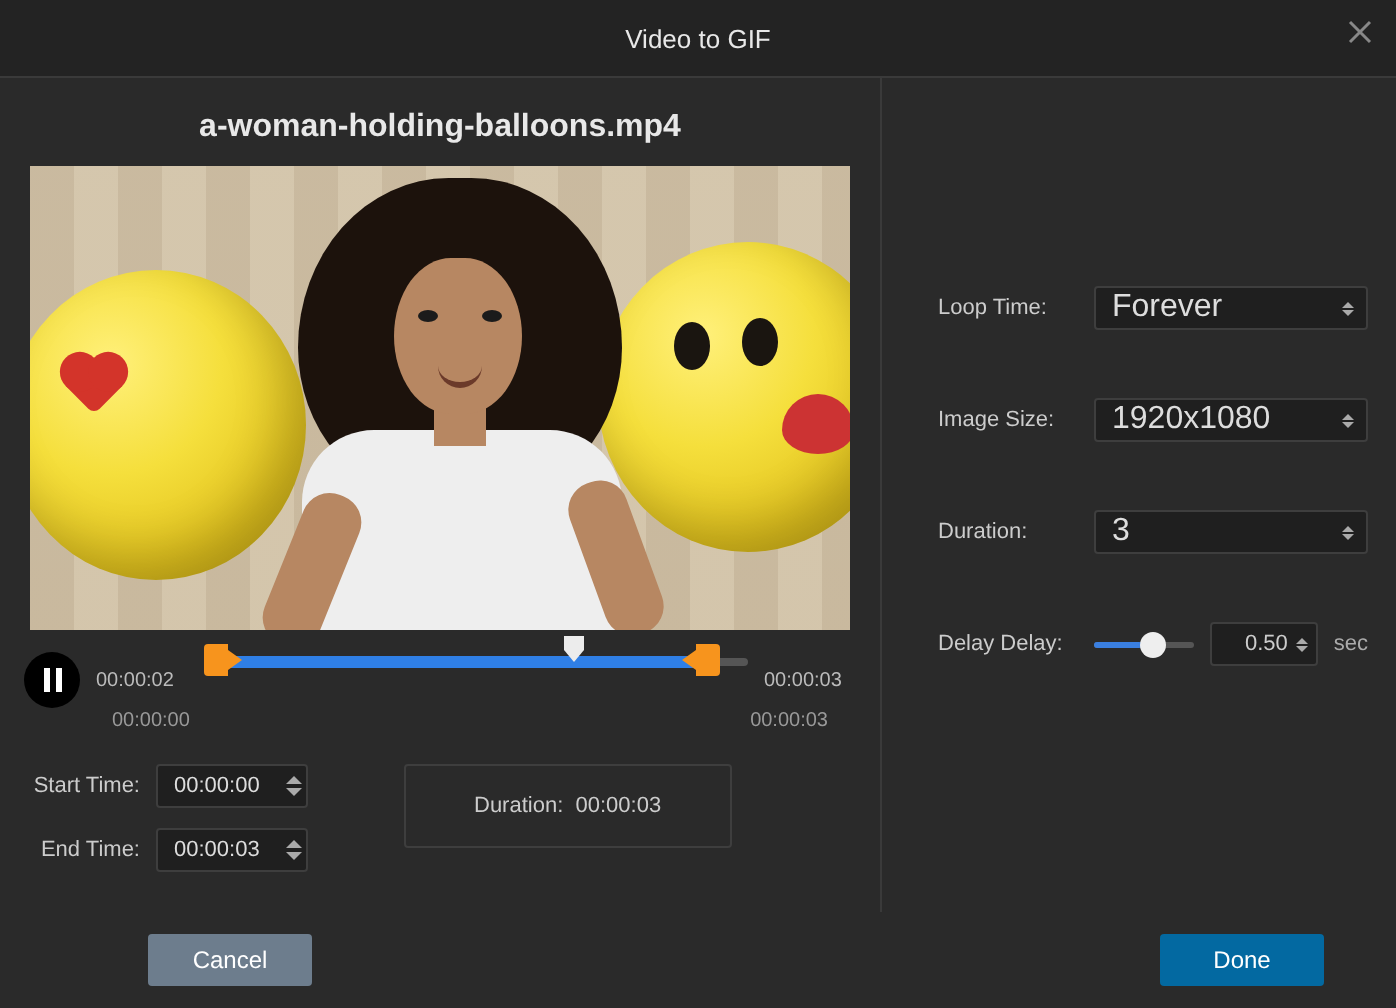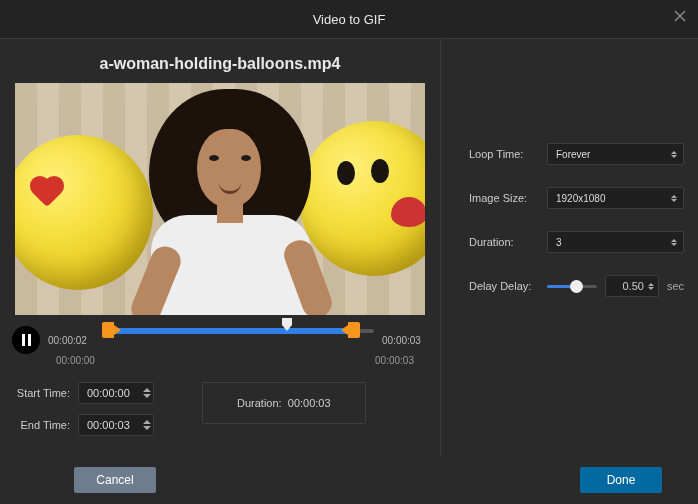--- a/index.html
+++ b/index.html
@@ -59,24 +59,24 @@
 .tf-col{display:flex;flex-direction:column;gap:10px;}
 .tf-row{display:flex;align-items:center;gap:8px}
 .tf-row .lbl{width:60px;text-align:right;font-size:11px;color:#ccc}
 .spin{display:flex;align-items:center;background:#1f1f1f;border:1px solid #3e3e3e;border-radius:2px;height:20px;padding:0 2px 0 8px}
 .spin .val{font-size:11px;color:#ddd;width:52px}
 .stepper{display:flex;flex-direction:column;margin-left:4px}
 .stepper span{width:0;height:0;border-left:4px solid transparent;border-right:4px solid transparent;cursor:pointer}
 .stepper .up{border-bottom:4px solid #aaa;margin-bottom:2px}
 .stepper .down{border-top:4px solid #aaa}
 .dur-box{margin-left:48px;border:1px solid #3e3e3e;border-radius:2px;padding:14px 34px;font-size:11px;color:#ccc;background:#2a2a2a}
-.opt-row{display:flex;align-items:center;margin-top:22px;height:22px}
+.opt-row{display:flex;align-items:center;margin-top:34px;height:22px}
 .opt-row:first-child{margin-top:84px}
 .opt-row .olbl{width:78px;font-size:11px;color:#ccc}
-.select{flex:1;background:#1f1f1f;border:1px solid #3e3e3e;border-radius:2px;height:20px;display:flex;align-items:center;padding:0 6px 0 8px;font-size:10px;color:#ddd;position:relative;cursor:pointer}
+.select{flex:1;background:#1f1f1f;border:1px solid #3e3e3e;border-radius:2px;height:20px;display:flex;align-items:center;padding:0 6px 0 8px;font-size:16px;color:#ddd;position:relative;cursor:pointer}
 .select .chev{margin-left:auto}
 .slider-wrap{flex:1;display:flex;align-items:center;gap:8px}
 .slider{flex:1;position:relative;height:14px}
 .slider .trbg{position:absolute;left:0;right:0;top:6px;height:3px;background:#555;border-radius:2px}
 .slider .fill{position:absolute;left:0;width:48%;top:6px;height:3px;background:#3a7fe0;border-radius:2px}
 .slider .knob{position:absolute;left:46%;top:1px;width:13px;height:13px;background:#eee;border-radius:50%;cursor:pointer}
 .valbox{width:44px;background:#1f1f1f;border:1px solid #3e3e3e;border-radius:2px;height:20px;display:flex;align-items:center;justify-content:flex-end;padding:0 4px;font-size:11px}
 .sec{font-size:11px;color:#aaa}
 .footer{height:48px;display:flex;align-items:center;padding:0 22px}
 .btn{height:26px;border-radius:2px;font-size:12px;display:flex;align-items:center;justify-content:center;cursor:pointer;min-width:82px}

